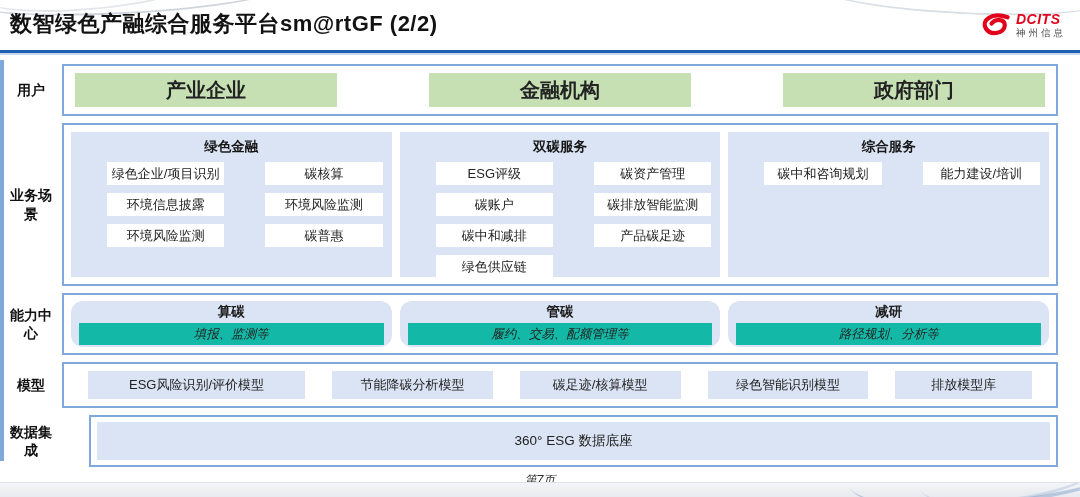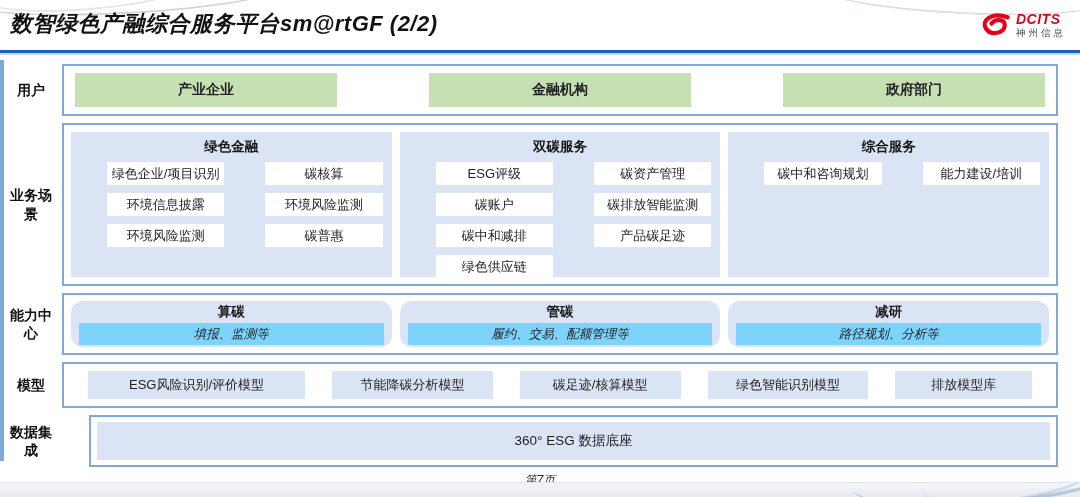--- a/index.html
+++ b/index.html
@@ -23,21 +23,21 @@
   .top-deco.left  { left: -40px; width: 330px; transform: rotate(-3deg); }
   .top-deco.left2 { left: -20px; width: 220px; top: -34px; transform: rotate(-5deg); border-bottom-color: rgba(160,172,190,.3); }
   .top-deco.right { right: -30px; width: 300px; transform: rotate(3deg); border-bottom-color: rgba(150,162,180,.35); }
 
   
   .header {
     position: relative;
     display: flex; justify-content: space-between; align-items: flex-start;
     padding: 9px 14px 0 10px; height: 50px;
   }
-  .title { font-size: 22px; font-weight: bold; color: #121212; letter-spacing: .5px; font-style: italic; }
+  .title { font-size: 22px; font-weight: bold; color: #121212; letter-spacing: .5px; }
   .logo { display: flex; align-items: center; gap: 4px; margin-top: 2px; }
   .logo-text { line-height: 1; }
   .logo-brand { color: var(--logo-red, #e2001a); font-weight: bold; font-style: italic; font-size: 14px; letter-spacing: .5px; }
   .logo-sub { color: #4a4a4a; font-size: 9.5px; letter-spacing: 3px; margin-top: 2px; }
 
   .underline {
     height: 3px; background: var(--underline-blue, #1b5fae);
     box-shadow: 0 2px 0 rgba(130,168,214,.45);
   }
 
@@ -62,42 +62,42 @@
     border: 2px solid var(--border-blue, #7fa9da);
   }
 
   
   .row-users { height: 52px; }
   .users-box { display: flex; align-items: center; justify-content: space-between; padding: 0 11px; }
   .green-box {
     width: 27%; height: 34px;
     background: var(--green, #c6e0b4);
     display: flex; align-items: center; justify-content: center;
-    font-weight: bold; font-size: 14px; color: #222;
+    font-weight: bold; font-size: 20px; color: #222;
   }
 
   
   .row-scenarios { height: 163px; }
   .scen-box { display: flex; gap: 8px; padding: 7px; }
   .panel { flex: 1; background: var(--panel-blue, #dbe4f4); padding: 3px 9px 8px; }
   .panel-title { text-align: center; font-weight: bold; font-size: 13.5px; padding: 3px 0 6px; color: #161616; }
   .panel-grid { display: grid; grid-template-columns: 1fr 1fr; gap: 8px 14px; align-content: start; }
   .item {
     background: #fff; height: 23px;
     display: flex; align-items: center; justify-content: center;
     font-size: 13px; color: #222; white-space: nowrap; margin-left: 27px;
   }
 
   
   .row-capabilities { height: 62px; }
   .cap-box { display: flex; gap: 8px; padding: 6px 7px; }
   .cap-panel { flex: 1; background: var(--panel-blue, #dbe4f4); padding: 1px 8px 15px; border-radius: 12px; }
   .cap-title { text-align: center; font-weight: bold; font-size: 13.5px; line-height: 18px; padding: 1px 0 2px; }
   .cap-detail {
-    background: #7dd3fc; height: 22px;
+    background: #14b8a6; height: 22px;
     display: flex; align-items: center; justify-content: center;
     font-size: 12.5px; font-style: italic; color: #222;
   }
 
   
   .row-models { height: 46px; }
   .models-box { display: flex; align-items: center; gap: 27px; padding: 8px 24px; }
   .model-item {
     flex: 1; height: 28px; background: var(--panel-blue, #dbe4f4);
     display: flex; align-items: center; justify-content: center;

